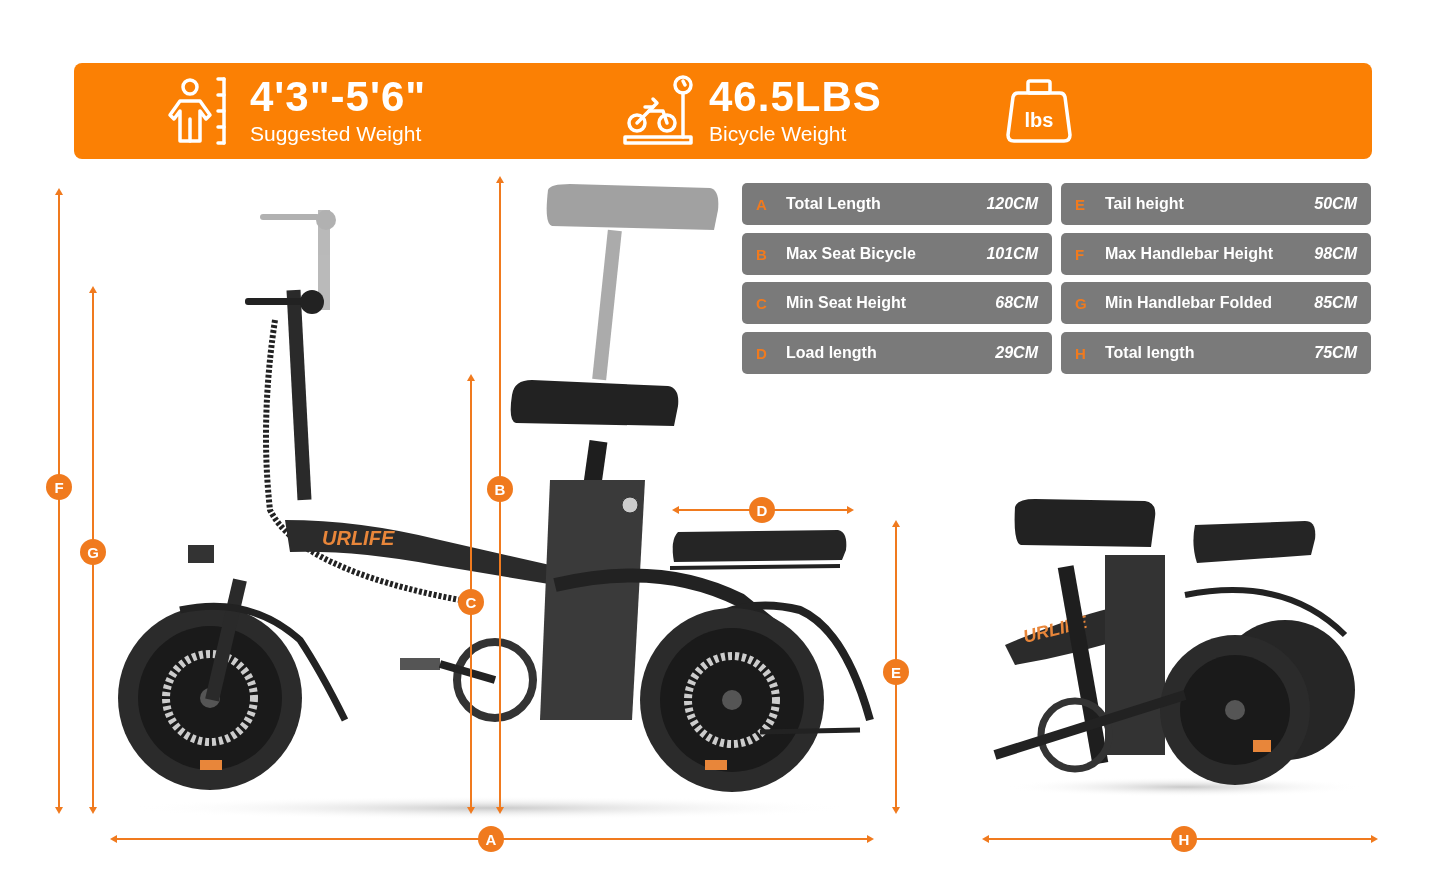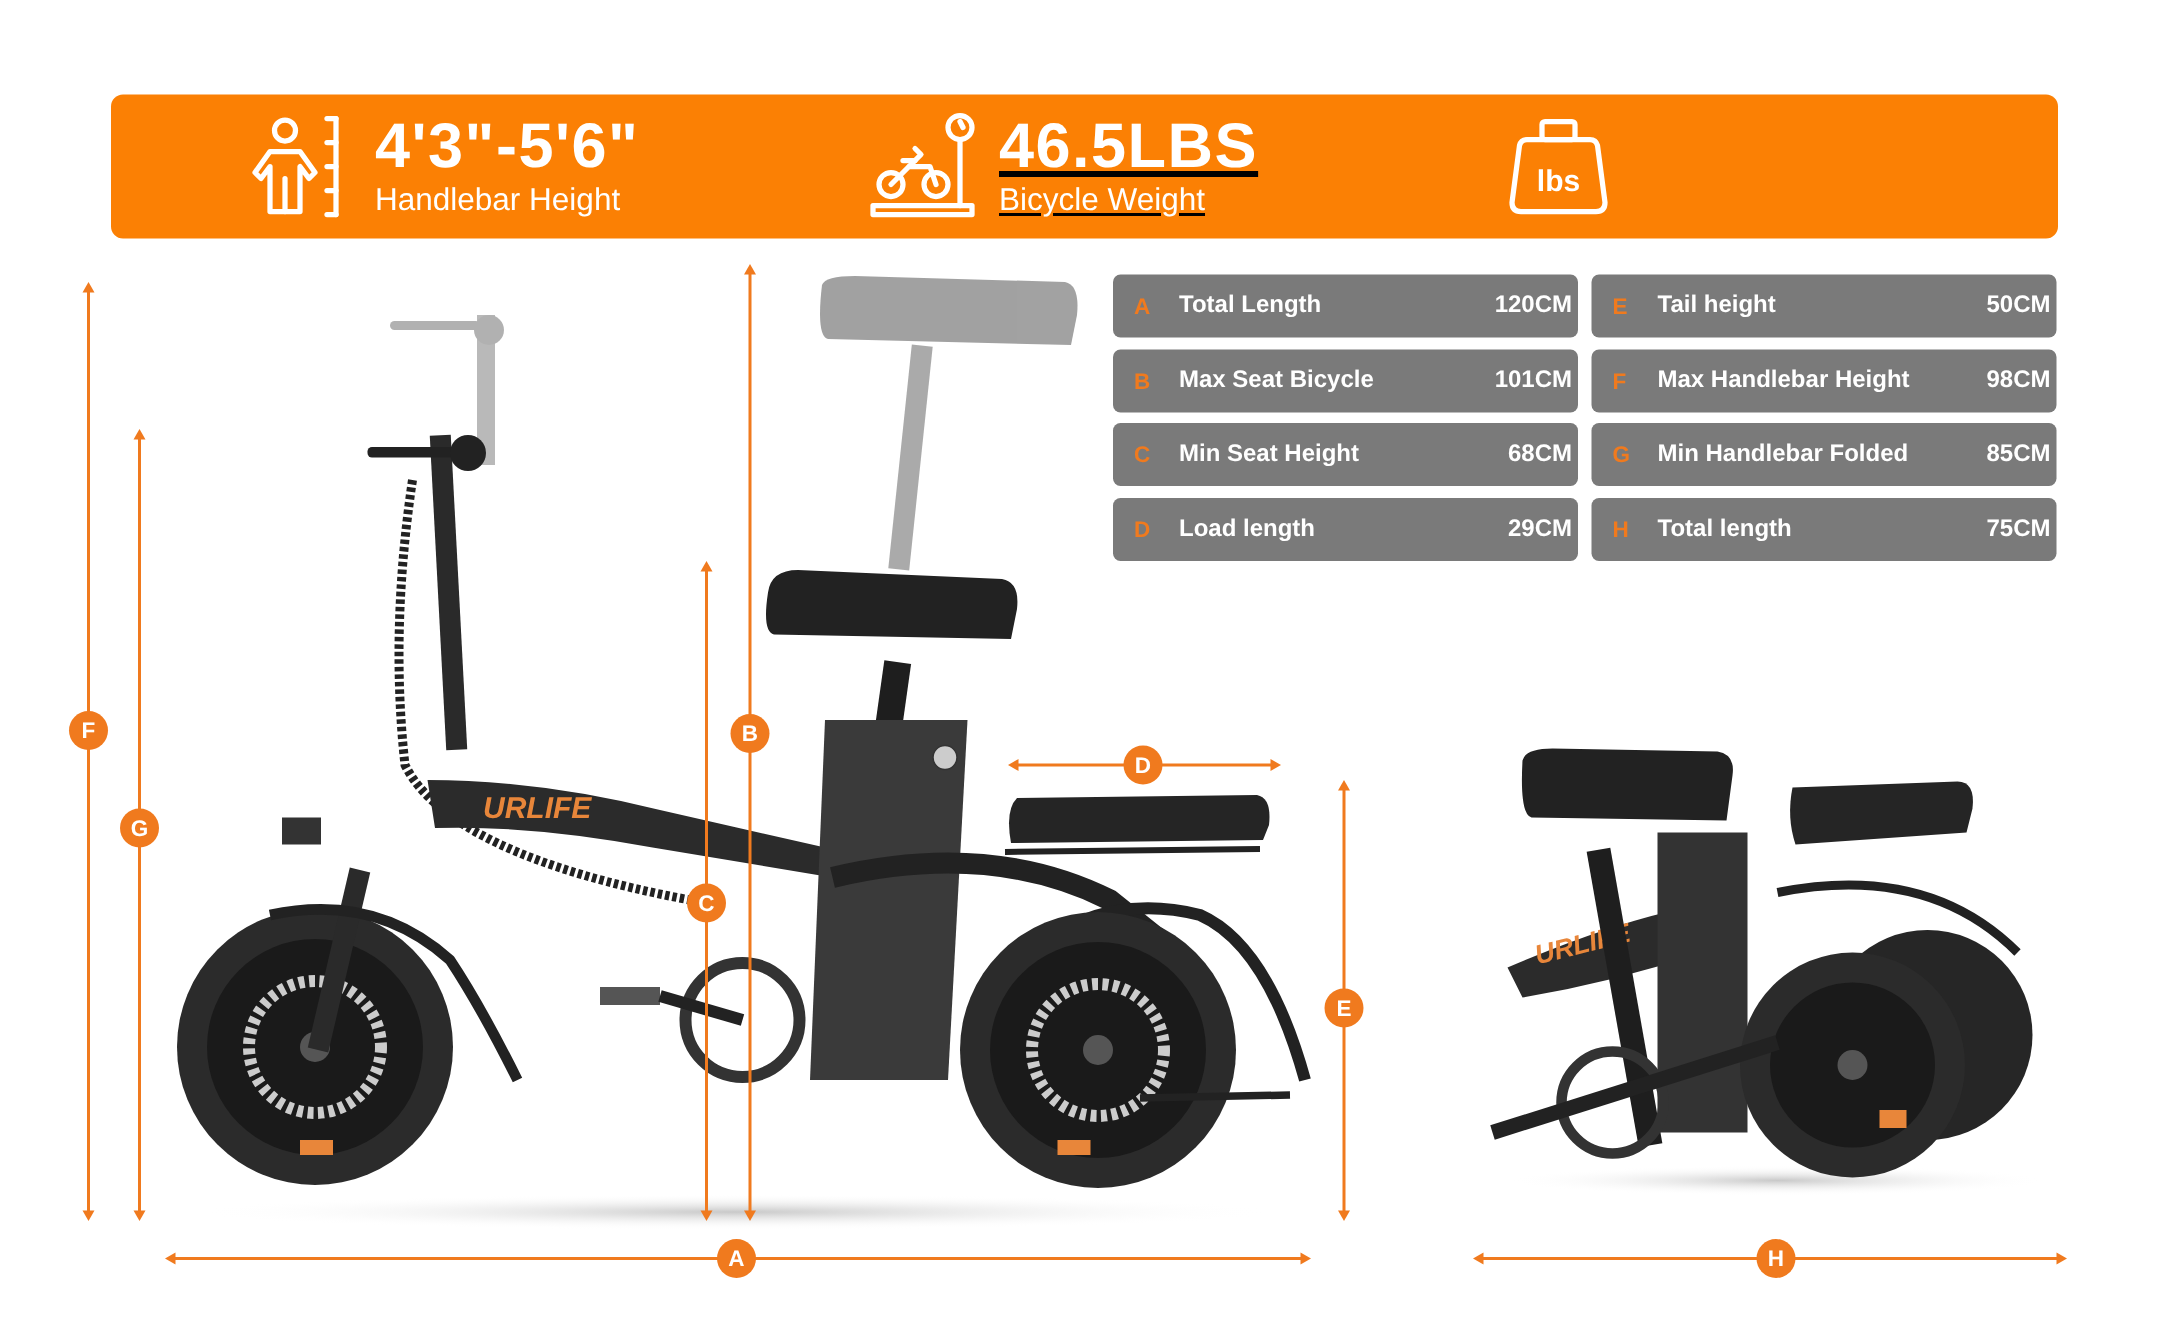--- a/index.html
+++ b/index.html
@@ -17,21 +17,21 @@
     .stat-value { font-size: 42px; font-weight: 700; line-height: 44px; letter-spacing: 1px; }
     .stat-label { font-size: 21px; line-height: 26px; margin-top: 2px; }
 
     
     .spec-row {
       position: absolute; height: 42px; background: #7a7a7a; border-radius: 5px;
       display: flex; align-items: center; color: #fff; font-size: 16px; font-weight: 700;
     }
     .spec-letter { color: #f07a1e; width: 44px; padding-left: 14px; font-size: 15px; }
     .spec-name { flex: 1; }
-    .spec-value { padding-right: 4px; }
+    .spec-value { padding-right: 14px; font-style: italic; }
 
     
     .dim-v { position: absolute; width: 2px; background: #f07a1e; }
     .dim-h { position: absolute; height: 2px; background: #f07a1e; }
     .arrow-up, .arrow-down, .arrow-left, .arrow-right { position: absolute; width: 0; height: 0; }
     .arrow-up { border-left: 4px solid transparent; border-right: 4px solid transparent; border-bottom: 7px solid #f07a1e; left: -3px; top: -6px; }
     .arrow-down { border-left: 4px solid transparent; border-right: 4px solid transparent; border-top: 7px solid #f07a1e; left: -3px; bottom: -6px; }
     .arrow-left { border-top: 4px solid transparent; border-bottom: 4px solid transparent; border-right: 7px solid #f07a1e; left: -6px; top: -3px; }
     .arrow-right { border-top: 4px solid transparent; border-bottom: 4px solid transparent; border-left: 7px solid #f07a1e; right: -6px; top: -3px; }
     .marker {
@@ -56,25 +56,25 @@
         <line x1="58" y1="4" x2="58" y2="68"></line>
         <line x1="52" y1="4" x2="58" y2="4"></line>
         <line x1="52" y1="20" x2="58" y2="20"></line>
         <line x1="52" y1="36" x2="58" y2="36"></line>
         <line x1="52" y1="52" x2="58" y2="52"></line>
         <line x1="52" y1="68" x2="58" y2="68"></line>
       </svg>
     </div>
     <div class="stat-text">
       <span class="stat-value">4'3"-5'6"</span>
-      <span class="stat-label">Handlebar Height</span>
+      <span class="stat-label">Suggested Weight</span>
     </div>
   </div>
 
-  <div class="stat" style="left:506px;text-decoration:underline;">
+  <div class="stat" style="left:549px;">
     <div class="stat-icon">
       <svg width="72" height="72" viewBox="0 0 72 72" fill="none" stroke="#fff" stroke-width="3.5" stroke-linejoin="round" stroke-linecap="round">
         <circle cx="60" cy="10" r="8"></circle>
         <line x1="60" y1="6" x2="62" y2="10"></line>
         <line x1="60" y1="18" x2="60" y2="62"></line>
         <circle cx="14" cy="48" r="8"></circle>
         <circle cx="44" cy="48" r="8"></circle>
         <path d="M14 48 L26 36 L40 36 L44 48"></path>
         <path d="M30 24 L34 28 L26 36"></path>
         <line x1="22" y1="32" x2="30" y2="32"></line>

